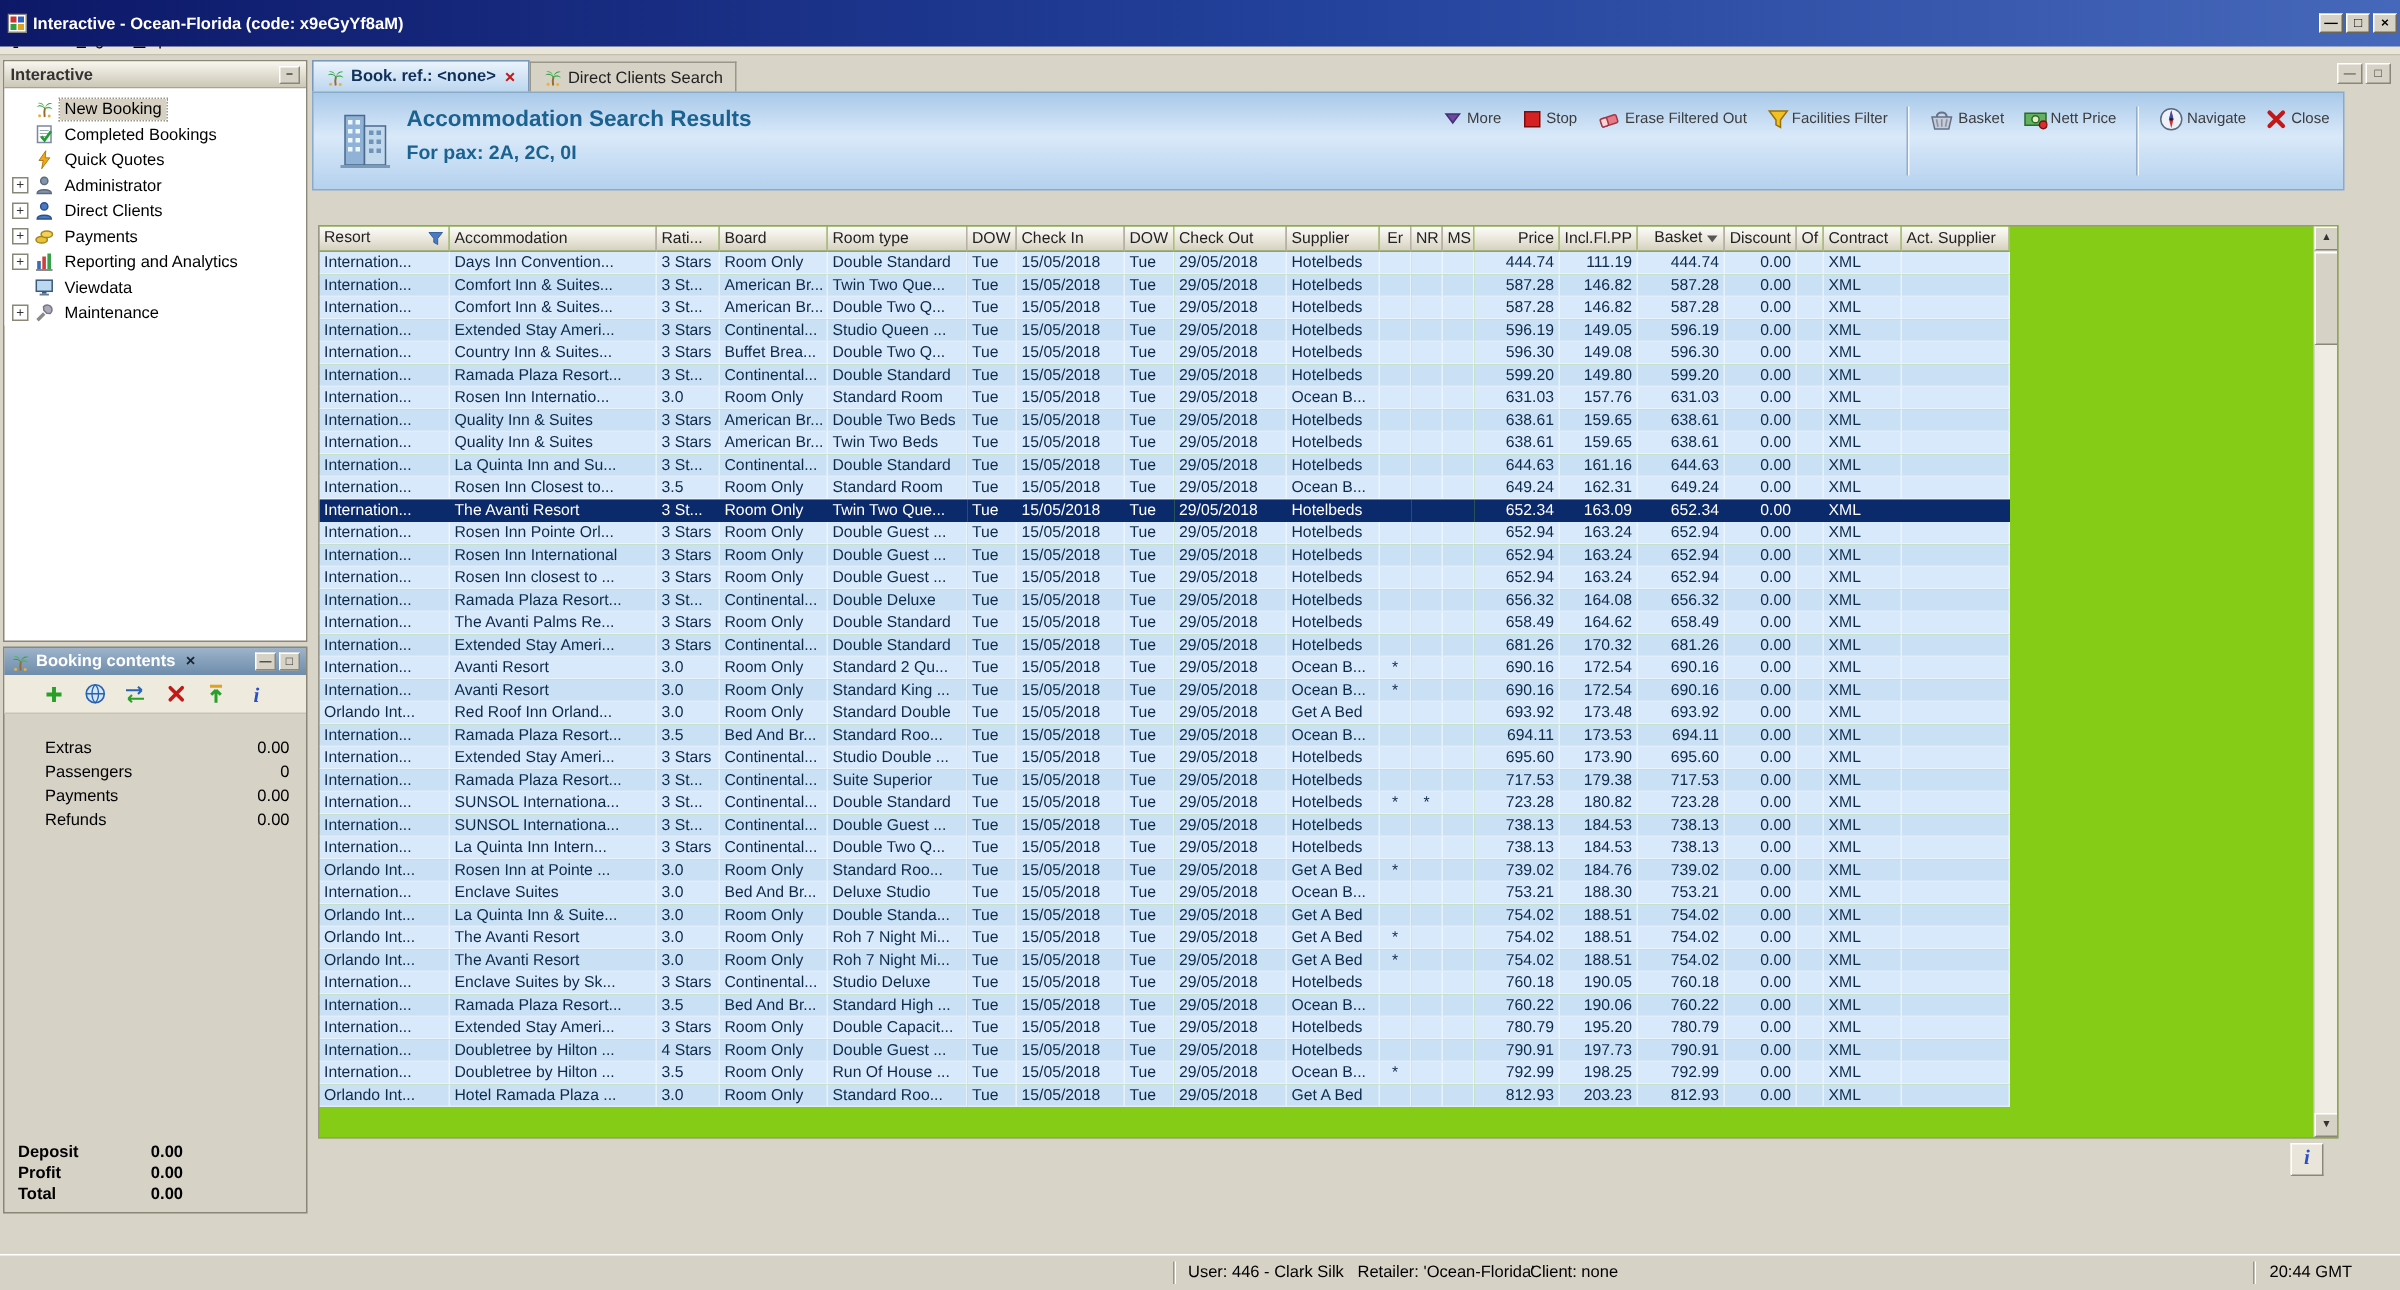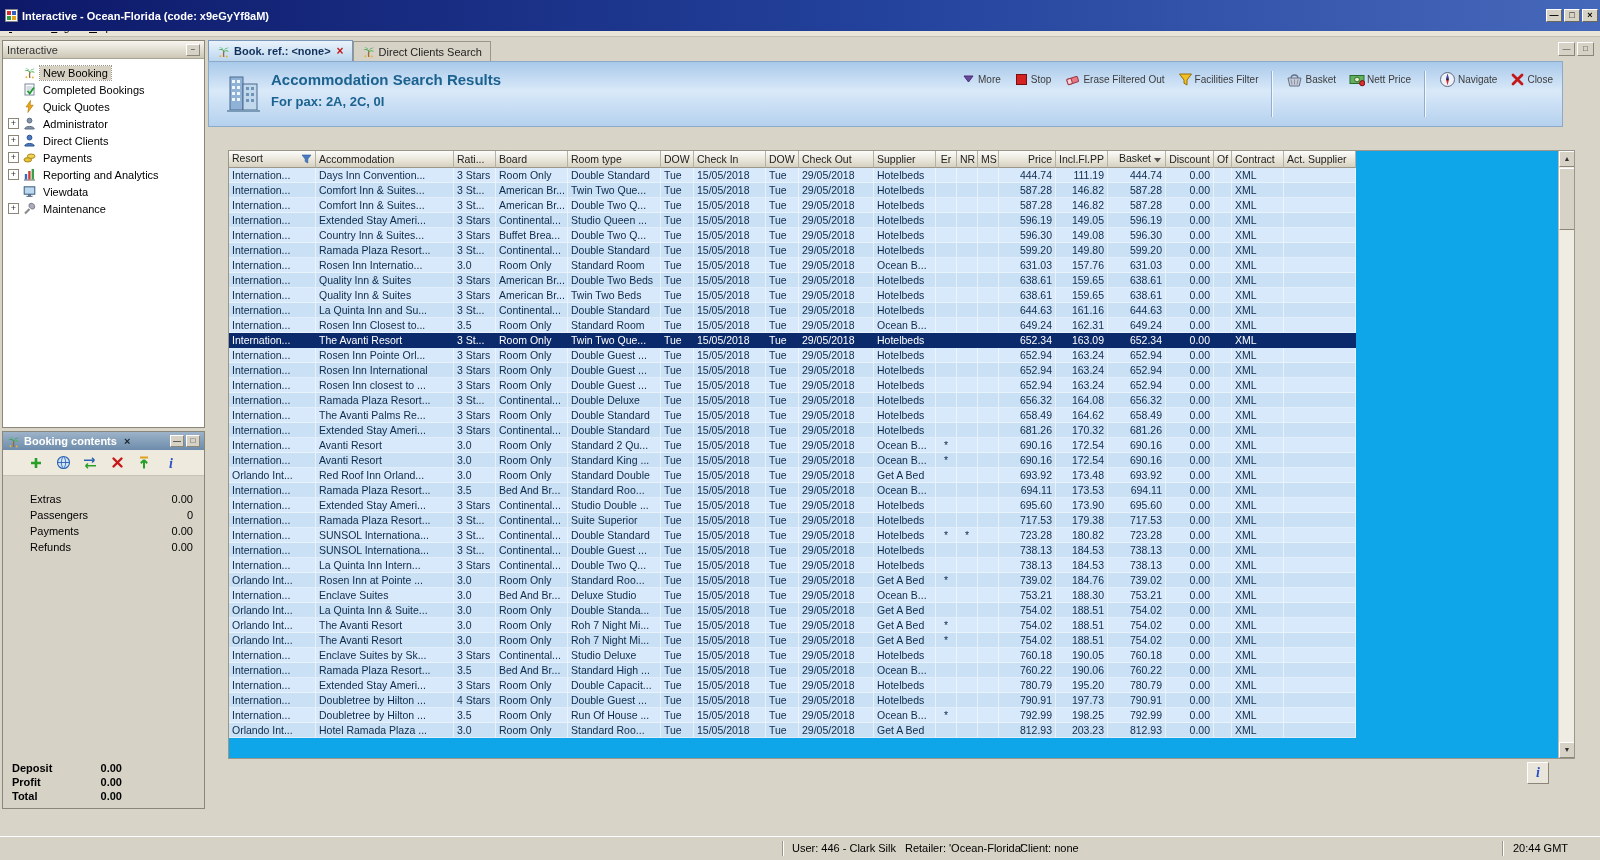--- a/index.html
+++ b/index.html
@@ -10,21 +10,21 @@
 .titlebar .app-ic{width:14px;height:14px;margin:0 2px;display:flex;align-items:center}
 .titlebar .title-text{font-size:11px;font-weight:bold;margin-left:2px;white-space:nowrap}
 .win-btns{margin-left:auto;display:flex;gap:2px}
 .win-btn{width:16px;height:13px;background:#d6d2c6;border:1px solid;border-color:#fff #6a665a #6a665a #fff;font-size:9px;line-height:11px;text-align:center;color:#000;font-weight:bold}
 
 .menubar{position:absolute;left:0;top:17px;width:100%;height:20px;background:#e9e5d8;border-bottom:1px solid #c4c0b0;display:flex;align-items:center;padding-left:2px;z-index:49}
 .menu-item{font-size:11px;padding:3px 7px;color:#000}
 .menu-item::first-letter{text-decoration:underline}
 
 .panel{position:absolute;background:#fff;border:1px solid #8a8678}
-.panel-header{height:18px;background:linear-gradient(#f8f6f0,#ccc7b6);border-bottom:1px solid #a8a494;display:flex;align-items:center;padding:0 4px;font-size:11px;font-weight:normal;color:#333}
+.panel-header{height:18px;background:linear-gradient(#f8f6f0,#ccc7b6);border-bottom:1px solid #a8a494;display:flex;align-items:center;padding:0 4px;font-size:11px;font-weight:bold;color:#333}
 .ph-btn{width:14px;height:12px;background:#d6d2c6;border:1px solid;border-color:#fff #8a8678 #8a8678 #fff;font-size:8px;line-height:10px;text-align:center;color:#333;margin-left:2px}
 
 .tree{padding-top:5px;background:#fff}
 .tree-item{display:flex;align-items:center;height:17px;padding-left:5px;font-size:11px;color:#000;white-space:nowrap}
 .expander{width:11px;height:11px;margin-right:3px;flex:0 0 11px}
 .expander.box{border:1px solid #8a8678;background:#fff;font-size:9px;line-height:8px;text-align:center;color:#333}
 .tree-icon{width:14px;height:13px;margin-right:4px;flex:0 0 14px}
 .tree-label{padding:1px 3px}
 .tree-item.selected .tree-label{background:#d6d1c2;outline:1px dotted #968;outline:1px dotted #9a9688}
 
@@ -52,21 +52,21 @@
 .mh-building{position:absolute;left:14px;top:12px}
 .mh-title{position:absolute;left:62px;top:9px;font-size:15px;font-weight:bold;color:#1c628f}
 .mh-sub{position:absolute;left:62px;top:32px;font-size:13px;font-weight:bold;color:#1c628f}
 .mh-toolbar{position:absolute;right:6px;top:7px;display:flex;align-items:flex-start;gap:7px}
 .tb-btn{display:flex;flex-direction:row;align-items:center;gap:2px;padding:2px 3px;min-width:32px}
 .tb-btn .ic{height:17px;display:flex;align-items:center;justify-content:center}
 .tb-btn .lbl{font-size:10px;color:#3c3c3c;white-space:nowrap}
 .tb-sep{width:2px;height:46px;border-left:1px solid #92aecb;border-right:1px solid #f2f8fe;margin:2px 3px}
 .results-bar{position:absolute;left:0;top:92px;width:100%;height:17px;background:linear-gradient(#f6f3e8,#ded9c6);border:1px solid #b4b0a0;display:flex;align-items:center;padding-left:7px;font-size:11px;font-weight:bold;color:#222}
 
-.table-area{position:absolute;left:20px;top:110px;width:1347px;height:609px;background:#0ea5e9;border:1px solid #9a968a;overflow:hidden}
+.table-area{position:absolute;left:4px;top:110px;width:1347px;height:609px;background:#84cc16;border:1px solid #9a968a;overflow:hidden}
 table.results{border-collapse:separate;border-spacing:0;table-layout:fixed;width:1127px}
 table.results th{height:17px;background:linear-gradient(#fdfdfb,#e5e1d4 65%,#d5d0c0);border-right:1px solid #b5b1a4;border-bottom:1px solid #9a968a;font-weight:normal;font-size:10.5px;color:#222;padding:0 3px;text-align:left;white-space:nowrap;overflow:hidden}
 table.results td{height:15px;line-height:14px;font-size:10.5px;color:#0e2a4a;padding:0 3px;white-space:nowrap;overflow:hidden;border-right:1px solid rgba(255,255,255,.55);border-bottom:1px solid rgba(255,255,255,.45)}
 tr.even td{background:var(--row-even,#d7e9fa)}
 tr.odd td{background:var(--row-odd,#c9e0f5)}
 tr.selected td{background:var(--selection,#0a2a6b);color:#fff;border-color:transparent}
 .th-ic{float:right;margin-top:2px;margin-left:2px}
 
 .vscroll{position:absolute;top:0;right:0;width:16px;height:100%;background:#efece4;border-left:1px solid #c0bcae}
 .vs-btn{position:absolute;left:0;width:16px;height:16px;background:#d6d2c6;border:1px solid;border-color:#fff #8a8678 #8a8678 #fff;font-size:7px;text-align:center;line-height:14px;color:#333}

